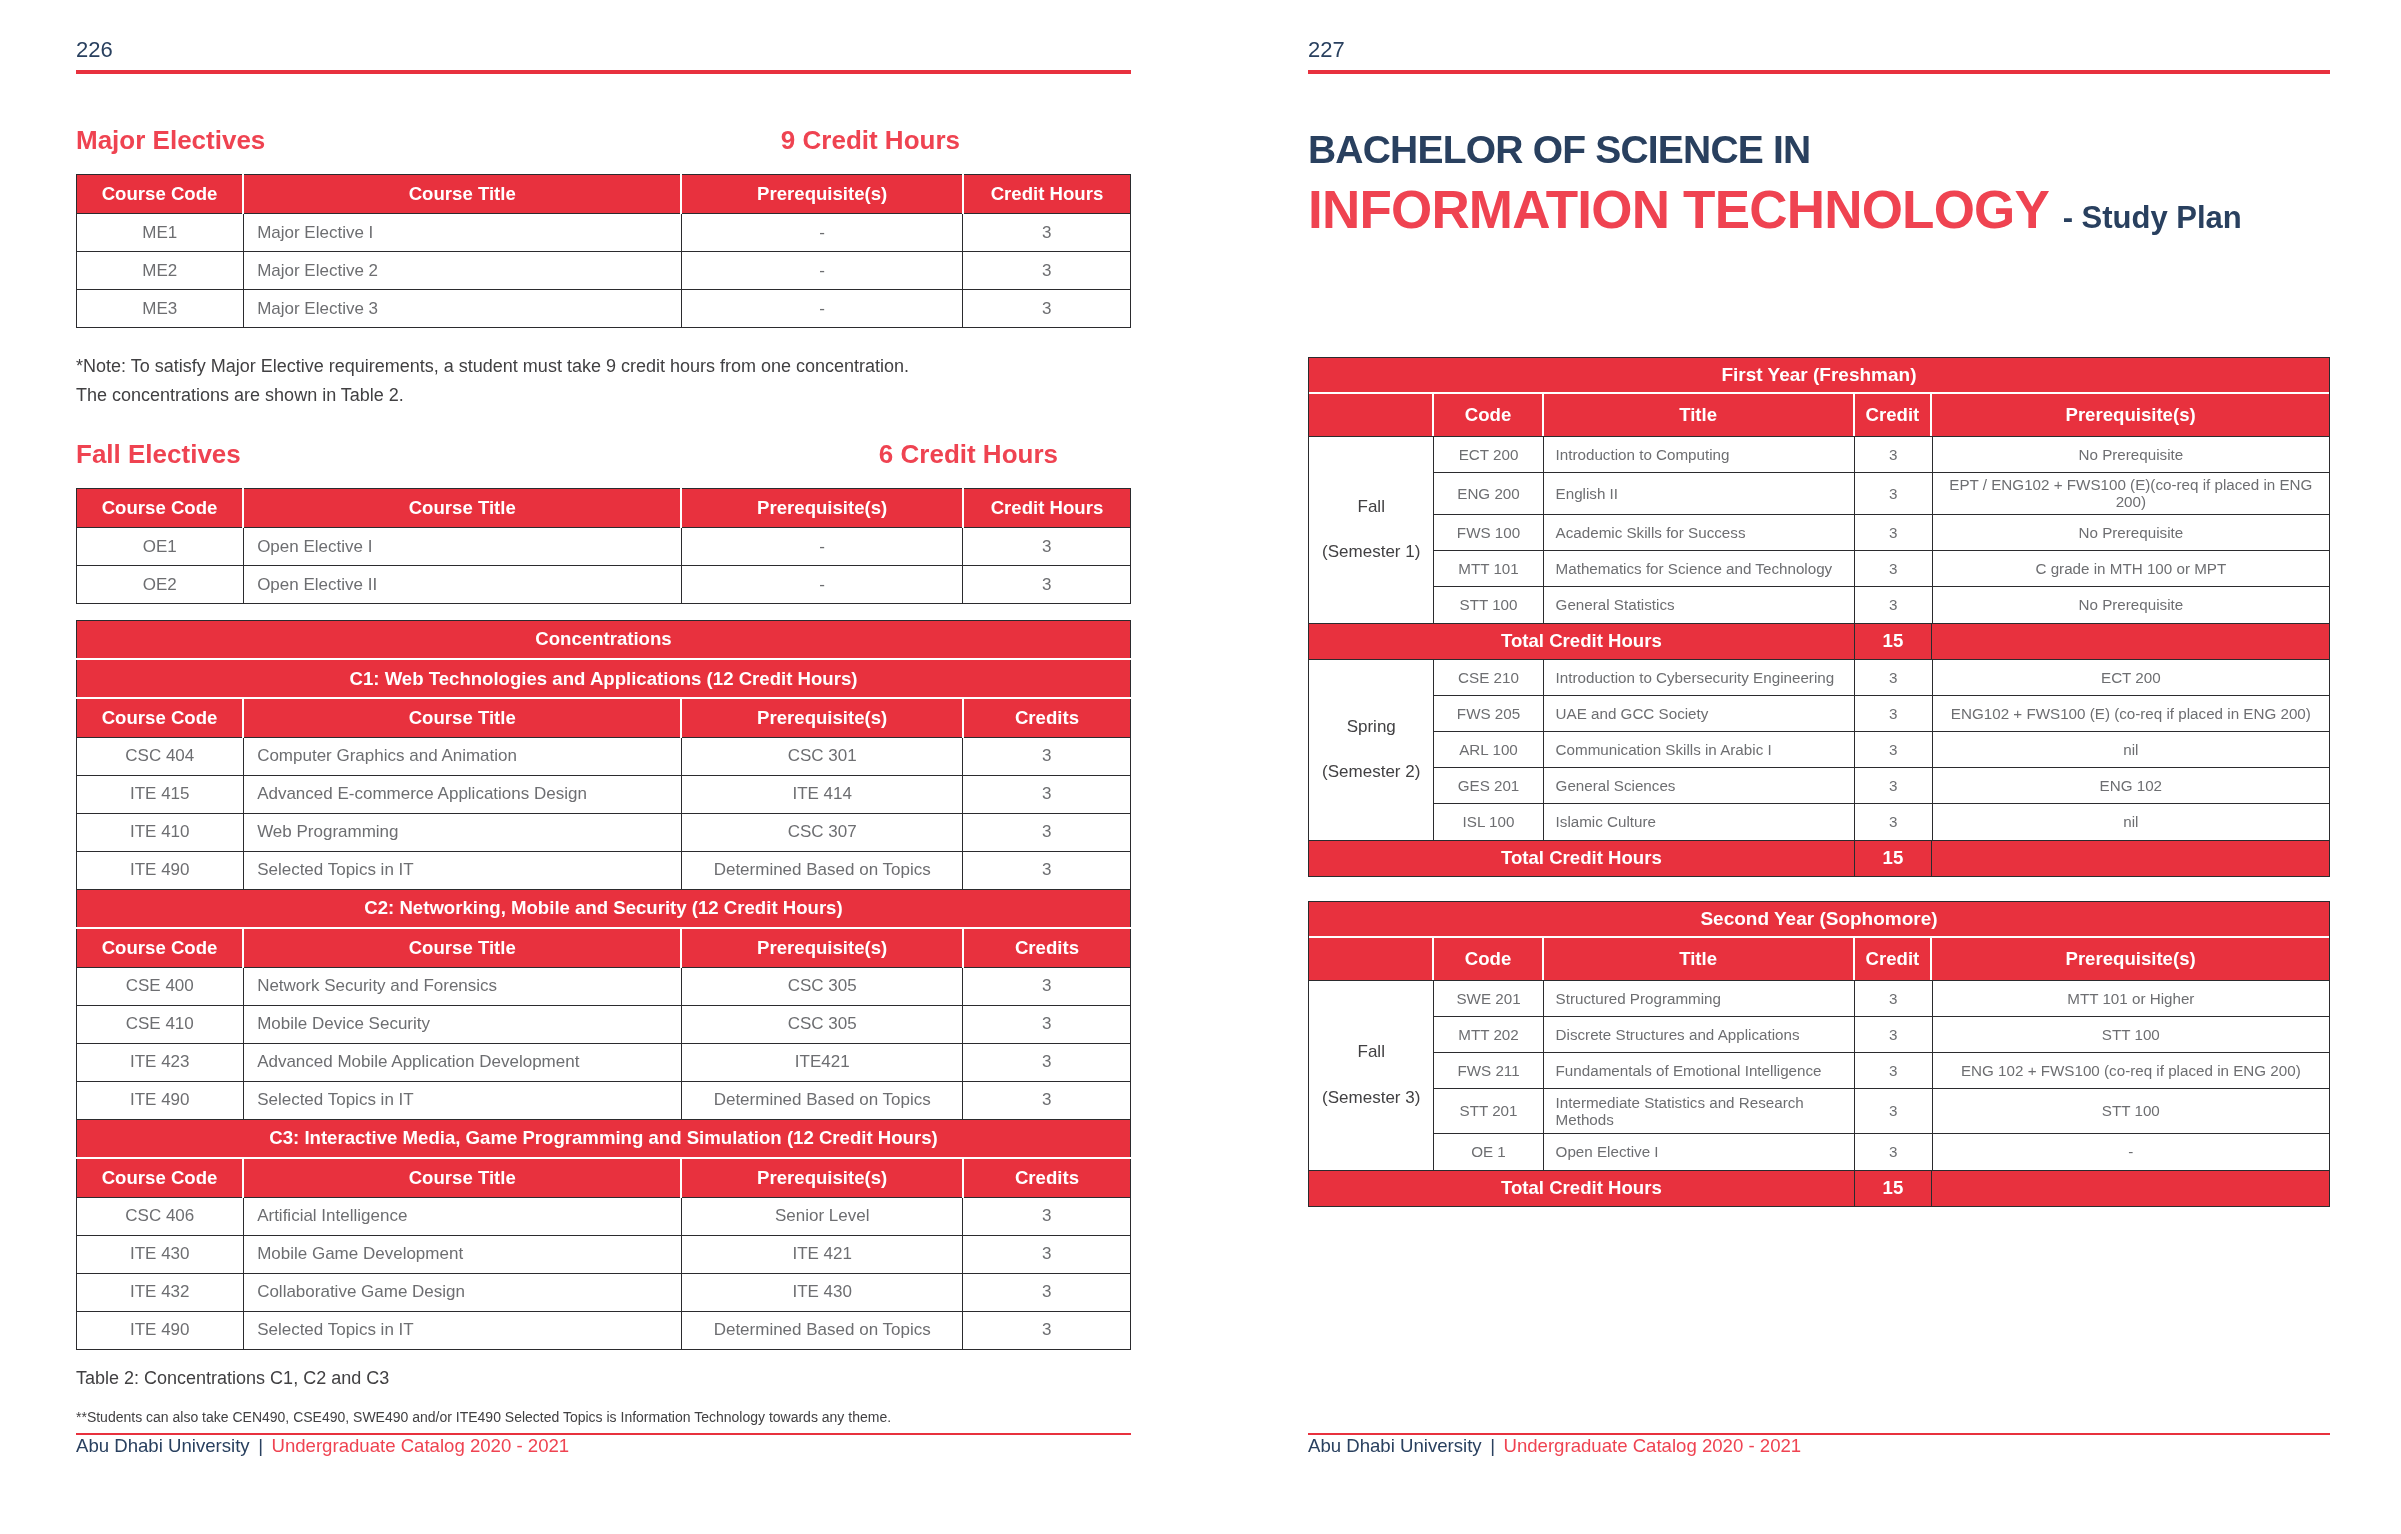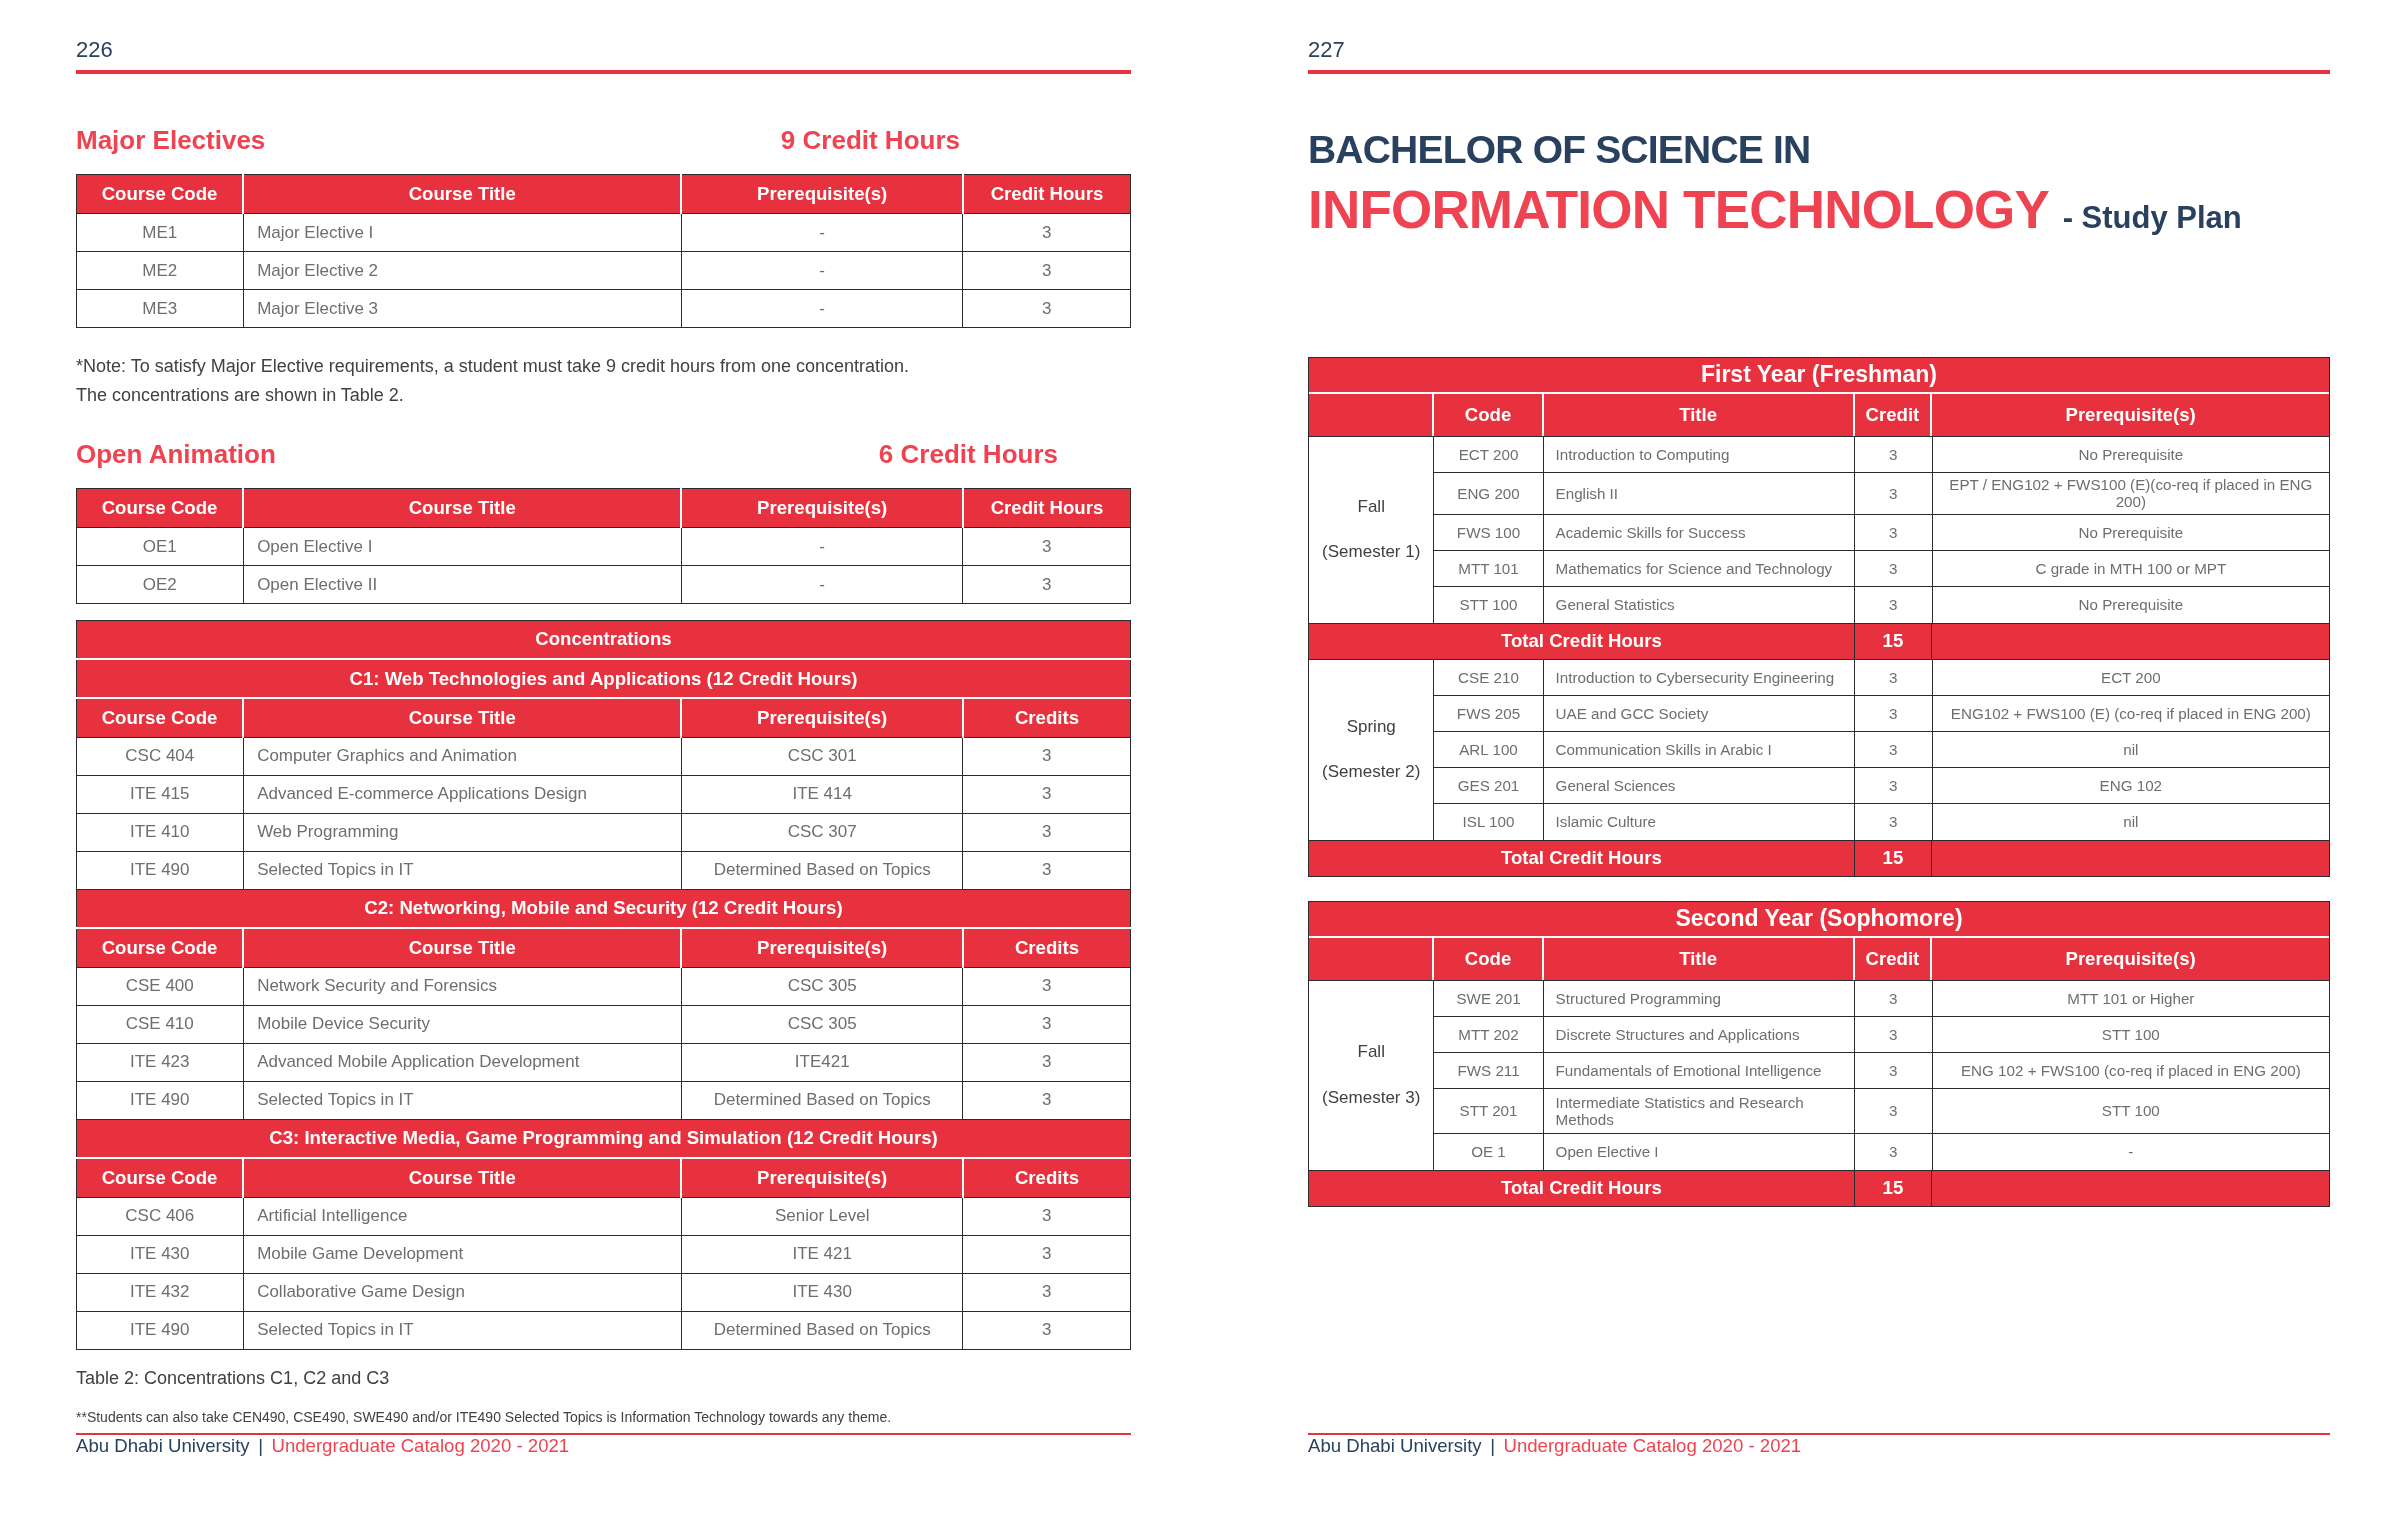--- a/index.html
+++ b/index.html
@@ -52,21 +52,21 @@
   
   .degree{margin-top:54px;}
   .degree .l1{font-size:39px;font-weight:bold;color:var(--navy);letter-spacing:-0.8px;}
   .degree .l2{display:flex;align-items:baseline;gap:13.6px;margin-top:6.8px;}
   .degree .major-name{font-size:53px;font-weight:bold;color:var(--red-bright);letter-spacing:-0.8px;}
   .degree .suffix{font-size:31px;font-weight:bold;color:var(--navy);}
 
   
   .ytable{border:1.7px solid var(--border);margin-top:24px;}
   .ytable.first{margin-top:117px;}
-  .ytitle{background:var(--red);color:#fff;font-weight:bold;font-size:23px;height:36px;
+  .ytitle{background:var(--red);color:#fff;font-weight:bold;font-size:19px;height:36px;
     display:flex;align-items:center;justify-content:center;border-bottom:2.5px solid #fff;}
   .yhead{display:flex;background:var(--red);height:42px;}
   .yhead .hc{display:flex;align-items:center;justify-content:center;color:#fff;
     font-size:18.6px;font-weight:bold;border-right:2.5px solid #fff;}
   .yhead .hc:last-child{border-right:none;}
   .hc.w-label{width:12.3%;} .hc.w-code{width:10.7%;} .hc.w-title{width:30.5%;}
   .hc.w-credit{width:7.6%;} .hc.w-prereq{flex:1;}
   .sem{display:flex;border-top:0.8px solid var(--border);}
   .sem-label{width:12.3%;border-right:0.8px solid var(--border);display:flex;flex-direction:column;
     align-items:center;justify-content:center;gap:25.4px;color:var(--dark-text);font-size:17px;}
@@ -146,21 +146,21 @@
           </tr>
         </tbody>
     </table>
 
     <div class="smallnote">
       <div>*Note: To satisfy Major Elective requirements,  a student must take 9 credit hours from one concentration.</div>
       <div>The concentrations are shown in Table 2.</div>
     </div>
 
     <div class="section-head second">
-      <div class="h-red">Open Animation</div>
+      <div class="h-red">Fall Electives</div>
       <div class="credit-note open">6 Credit Hours</div>
     </div>
     <table class="ltable">
       <colgroup>
           <col class="c1">
           <col class="c2">
           <col class="c3">
           <col class="c4">
         </colgroup>
       <thead>

